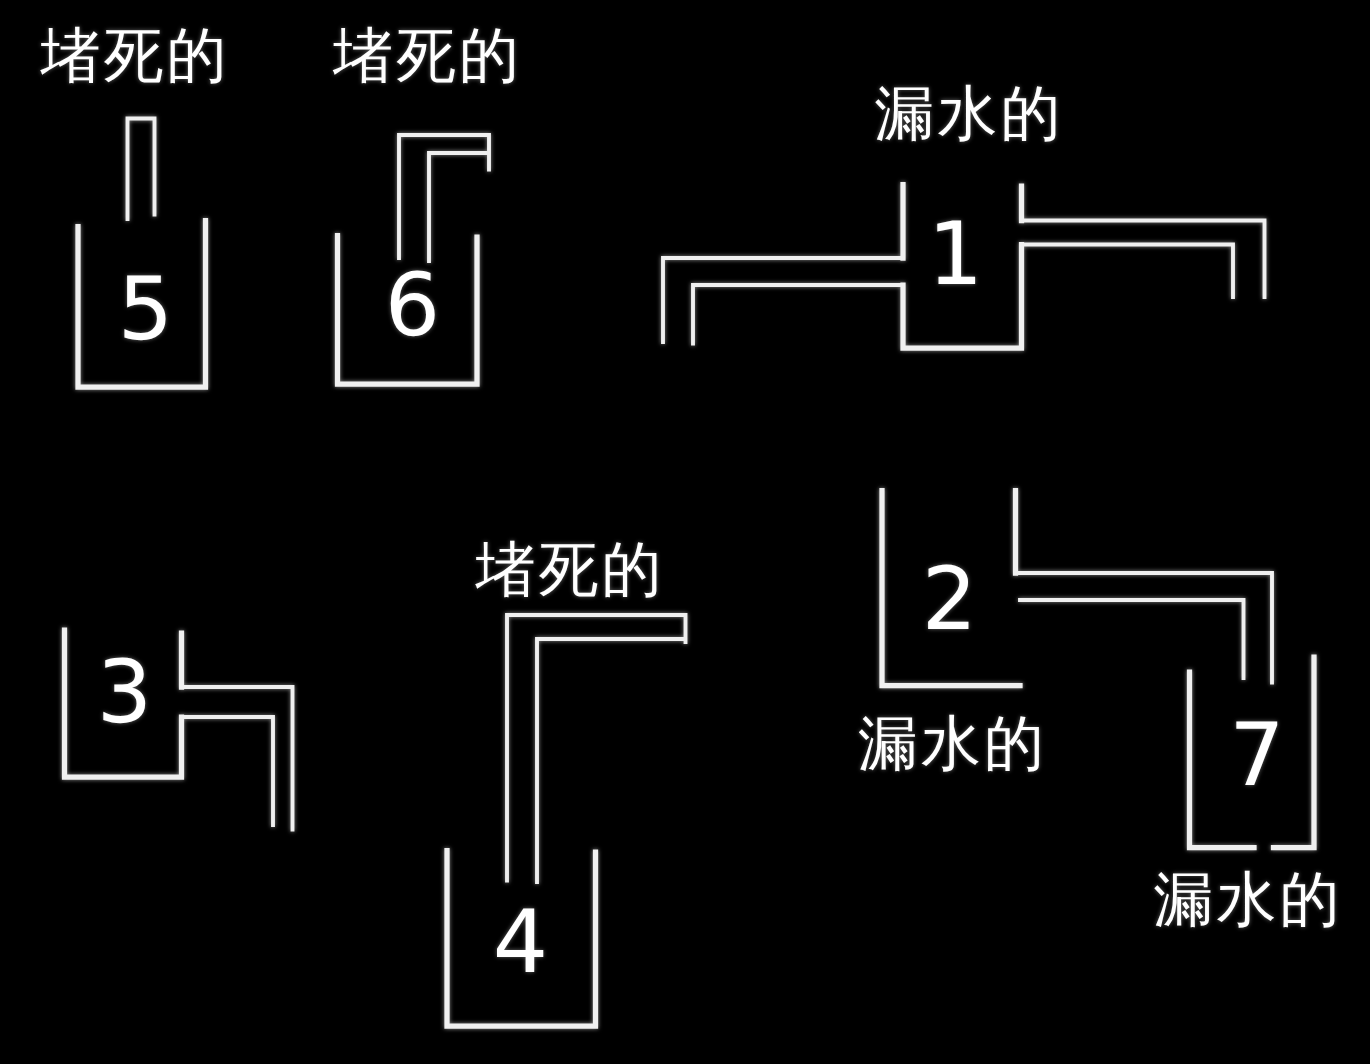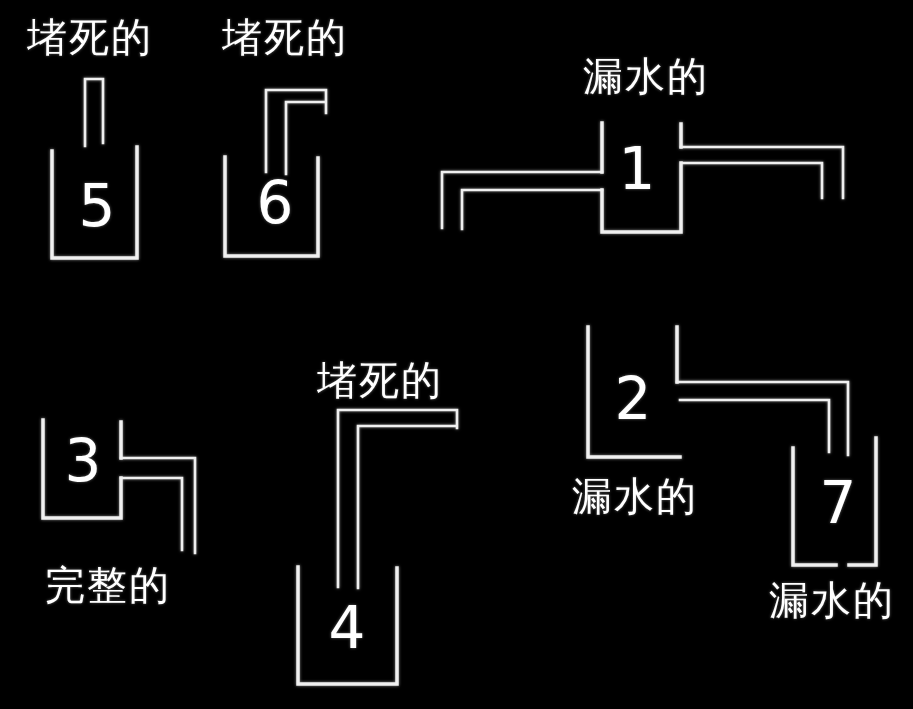--- a/index.html
+++ b/index.html
@@ -80,21 +80,20 @@
     <path class="cup" d="M588,327 V457 H680 M677,327 V382"></path>
     <path class="pipe" d="M677,382 H848 V455"></path>
     <path class="pipe" d="M680,400 H829 V452"></path>
 
     <path class="cup" d="M793,448 V565 H836 M849,565 H876 V438"></path>
   </svg>
 
   <div class="zh" style="left:90px;top:37px">堵死的</div>
   <div class="zh" style="left:285px;top:37px">堵死的</div>
   <div class="zh" style="left:646px;top:76px">漏水的</div>
-  <div class="zh" style="left:108px;top:585px">完整的</div>
   <div class="zh" style="left:380px;top:380px">堵死的</div>
   <div class="zh" style="left:635px;top:496px">漏水的</div>
   <div class="zh" style="left:832px;top:600px">漏水的</div>
 
   <div class="num" style="left:97px;top:206px">5</div>
   <div class="num" style="left:275px;top:203px">6</div>
   <div class="num" style="left:637px;top:169px">1</div>
   <div class="num" style="left:83px;top:461px">3</div>
   <div class="num" style="left:347px;top:628px">4</div>
   <div class="num" style="left:633px;top:399px">2</div>

